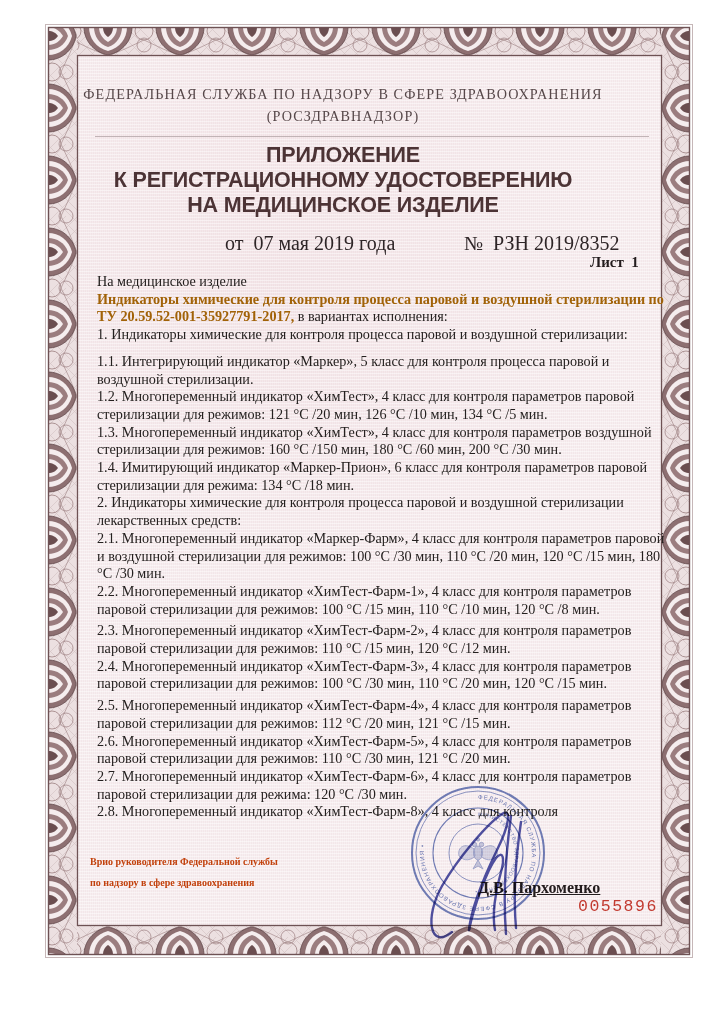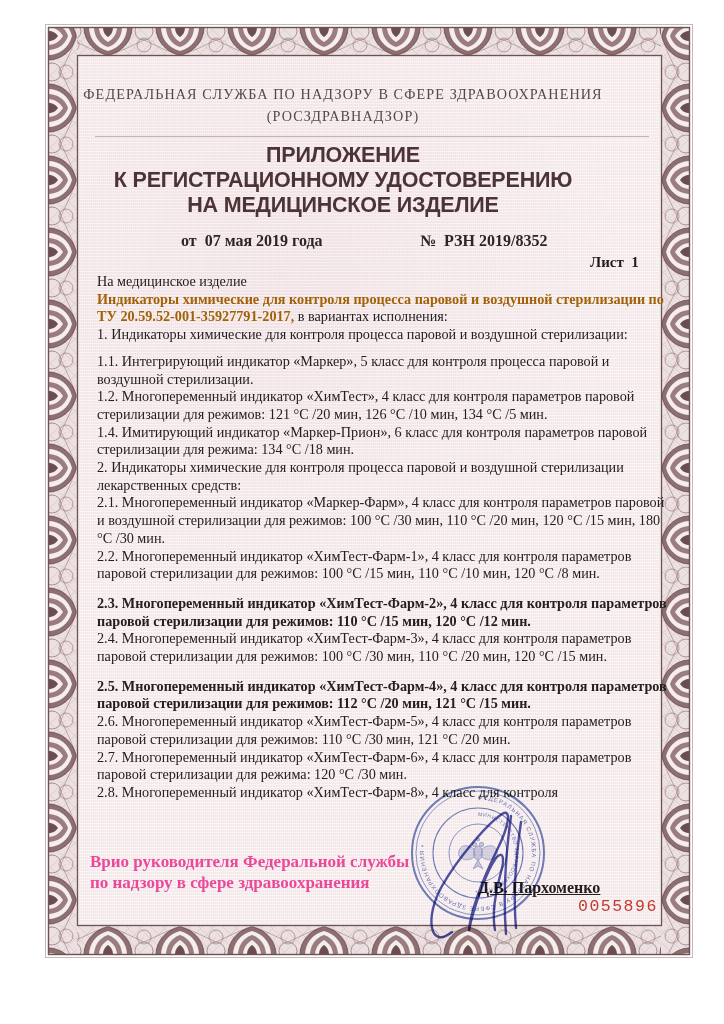--- a/index.html
+++ b/index.html
@@ -15,29 +15,29 @@
   }
   .frame{position:absolute;left:0;top:0;pointer-events:none;}
   .content{position:absolute;left:77px;top:55px;width:586px;height:872px;color:#24201f;}
   .abs{position:absolute;}
   .agency{width:100%;text-align:center;transform:translateX(-27px);
           font-size:14.2px;letter-spacing:1.1px;color:#564749;white-space:pre;}
   .divider{position:absolute;left:18px;right:14px;top:81px;border-top:1px solid #b3a4a6;opacity:.8;}
   .doc-title{width:100%;text-align:center;transform:translateX(-27px);
              font-family:"Liberation Sans",sans-serif;font-weight:700;
              font-size:21.5px;line-height:24.8px;letter-spacing:-0.2px;color:#4c3335;}
-  .meta{font-weight:700;font-size:16px;color:#2e2527;white-space:pre;}
+  .meta{font-weight:400;font-size:20px;color:#2e2527;white-space:pre;margin-left:44px;}
   .sheet{font-weight:700;font-size:15px;color:#231c1d;white-space:pre;}
   .main{position:absolute;left:20px;top:218px;width:574px;
         font-size:14.2px;line-height:17.7px;color:#24201f;}
   .main p{margin:0;}
   .main p.sp-large{margin-top:9px;}
-  .main p.sp-small{margin-top:12px;font-weight:bold;}
+  .main p.sp-small{margin-top:4px;}
   .main b{color:#a16207;}
-  .sig-pos{font-weight:700;font-size:17px;line-height:20.5px;color:#ec4899;}
+  .sig-pos{font-weight:700;font-size:10px;line-height:20.5px;color:#c2410c;}
   .sig-name{font-weight:700;font-size:16px;color:#231c1d;white-space:pre;text-decoration:underline;}
   .serial{font-family:Liberation Mono, monospace;font-size:16.5px;letter-spacing:1.5px;color:#c23a30;}
   .stamp{position:absolute;left:383px;top:758px;mix-blend-mode:multiply;pointer-events:none;}
   .sig-svg{position:absolute;left:0;top:0;mix-blend-mode:multiply;pointer-events:none;}
 </style>
 </head>
 <body>
 
 <div class="page">
 
@@ -104,20 +104,21 @@
     <div class="abs sheet" style="left:513px;top:199px">Лист  1</div>
 
     <div class="main">
       <div>
 
       <p class="para"><b></b><span>На медицинское изделие</span></p>
           <p class="para"><b>Индикаторы химические для контроля процесса паровой и воздушной стерилизации по ТУ 20.59.52-001-35927791-2017,</b><span> в вариантах исполнения:</span></p>
           <p class="para"><b></b><span>1. Индикаторы химические для контроля процесса паровой и воздушной стерилизации:</span></p>
           <p class="para sp-large"><b></b><span>1.1. Интегрирующий индикатор «Маркер», 5 класс для контроля процесса паровой и воздушной стерилизации.</span></p>
           <p class="para"><b></b><span>1.2. Многопеременный индикатор «ХимТест», 4 класс для контроля параметров паровой стерилизации для режимов: 121 °С /20 мин, 126 °С /10 мин, 134 °С /5 мин.</span></p>
+          <p class="para"><b></b><span>1.3. Многопеременный индикатор «ХимТест», 4 класс для контроля параметров воздушной стерилизации для режимов: 160 °С /150 мин, 180 °С /60 мин, 200 °С /30 мин.</span></p>
           <p class="para"><b></b><span>1.4. Имитирующий индикатор «Маркер-Прион», 6 класс для контроля параметров паровой стерилизации для режима: 134 °С /18 мин.</span></p>
           <p class="para"><b></b><span>2. Индикаторы химические для контроля процесса паровой и воздушной стерилизации лекарственных средств:</span></p>
           <p class="para"><b></b><span>2.1. Многопеременный индикатор «Маркер-Фарм», 4 класс для контроля параметров паровой и воздушной стерилизации для режимов: 100 °С /30 мин, 110 °С /20 мин, 120 °С /15 мин, 180 °С /30 мин.</span></p>
           <p class="para"><b></b><span>2.2. Многопеременный индикатор «ХимТест-Фарм-1», 4 класс для контроля параметров паровой стерилизации для режимов: 100 °С /15 мин, 110 °С /10 мин, 120 °С /8 мин.</span></p>
           <p class="para sp-small"><b></b><span>2.3. Многопеременный индикатор «ХимТест-Фарм-2», 4 класс для контроля параметров паровой стерилизации для режимов: 110 °С /15 мин, 120 °С /12 мин.</span></p>
           <p class="para"><b></b><span>2.4. Многопеременный индикатор «ХимТест-Фарм-3», 4 класс для контроля параметров паровой стерилизации для режимов: 100 °С /30 мин, 110 °С /20 мин, 120 °С /15 мин.</span></p>
           <p class="para sp-small"><b></b><span>2.5. Многопеременный индикатор «ХимТест-Фарм-4», 4 класс для контроля параметров паровой стерилизации для режимов: 112 °С /20 мин, 121 °С /15 мин.</span></p>
           <p class="para"><b></b><span>2.6. Многопеременный индикатор «ХимТест-Фарм-5», 4 класс для контроля параметров паровой стерилизации для режимов: 110 °С /30 мин, 121 °С /20 мин.</span></p>
           <p class="para"><b></b><span>2.7. Многопеременный индикатор «ХимТест-Фарм-6», 4 класс для контроля параметров паровой стерилизации для режима: 120 °С /30 мин.</span></p>
           <p class="para"><b></b><span>2.8. Многопеременный индикатор «ХимТест-Фарм-8», 4 класс для контроля</span></p>

